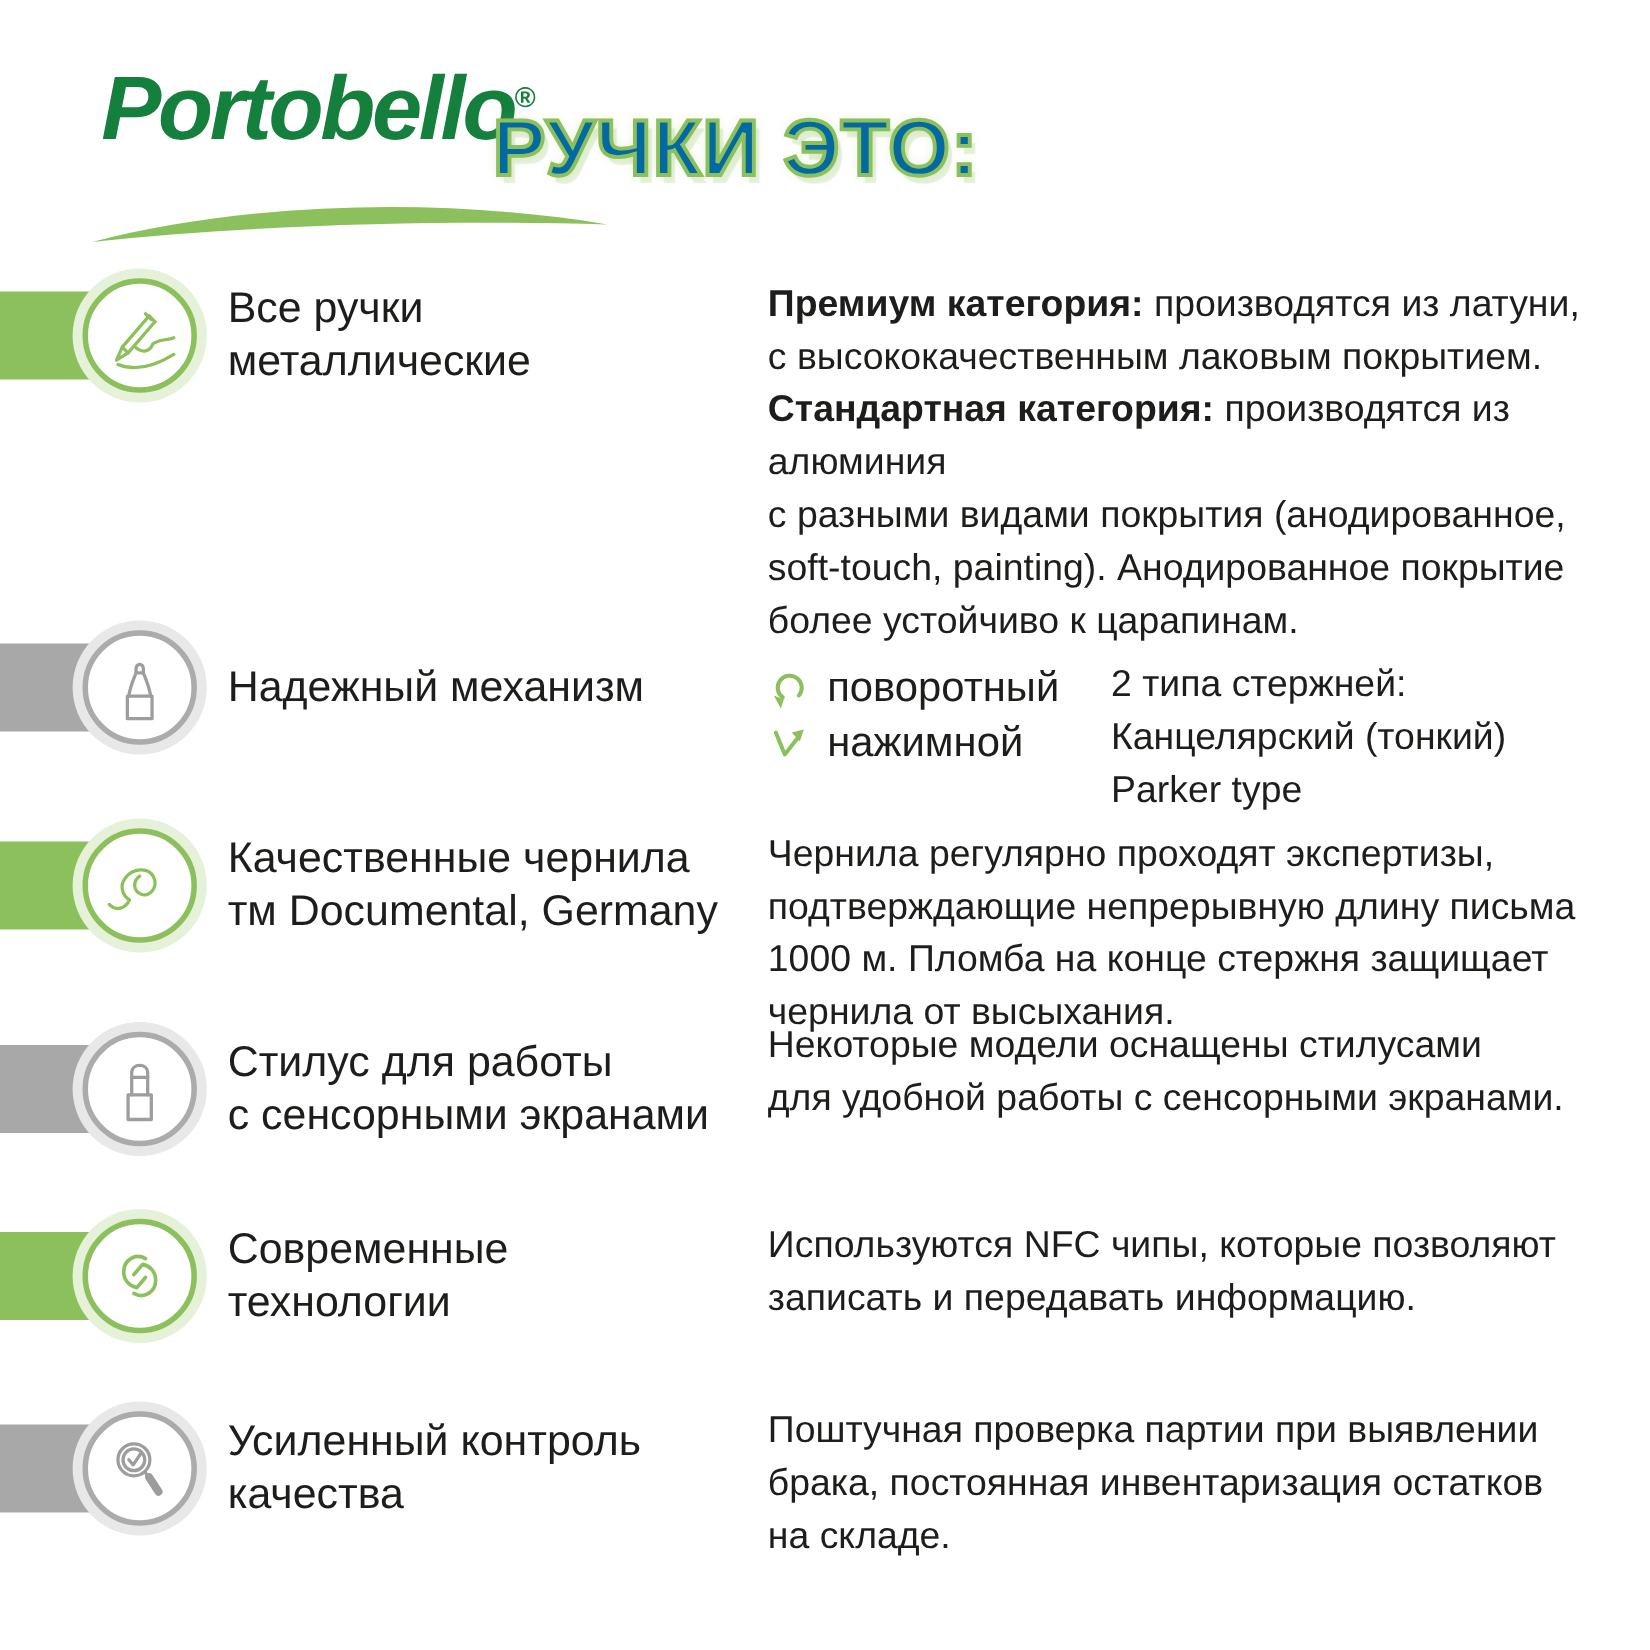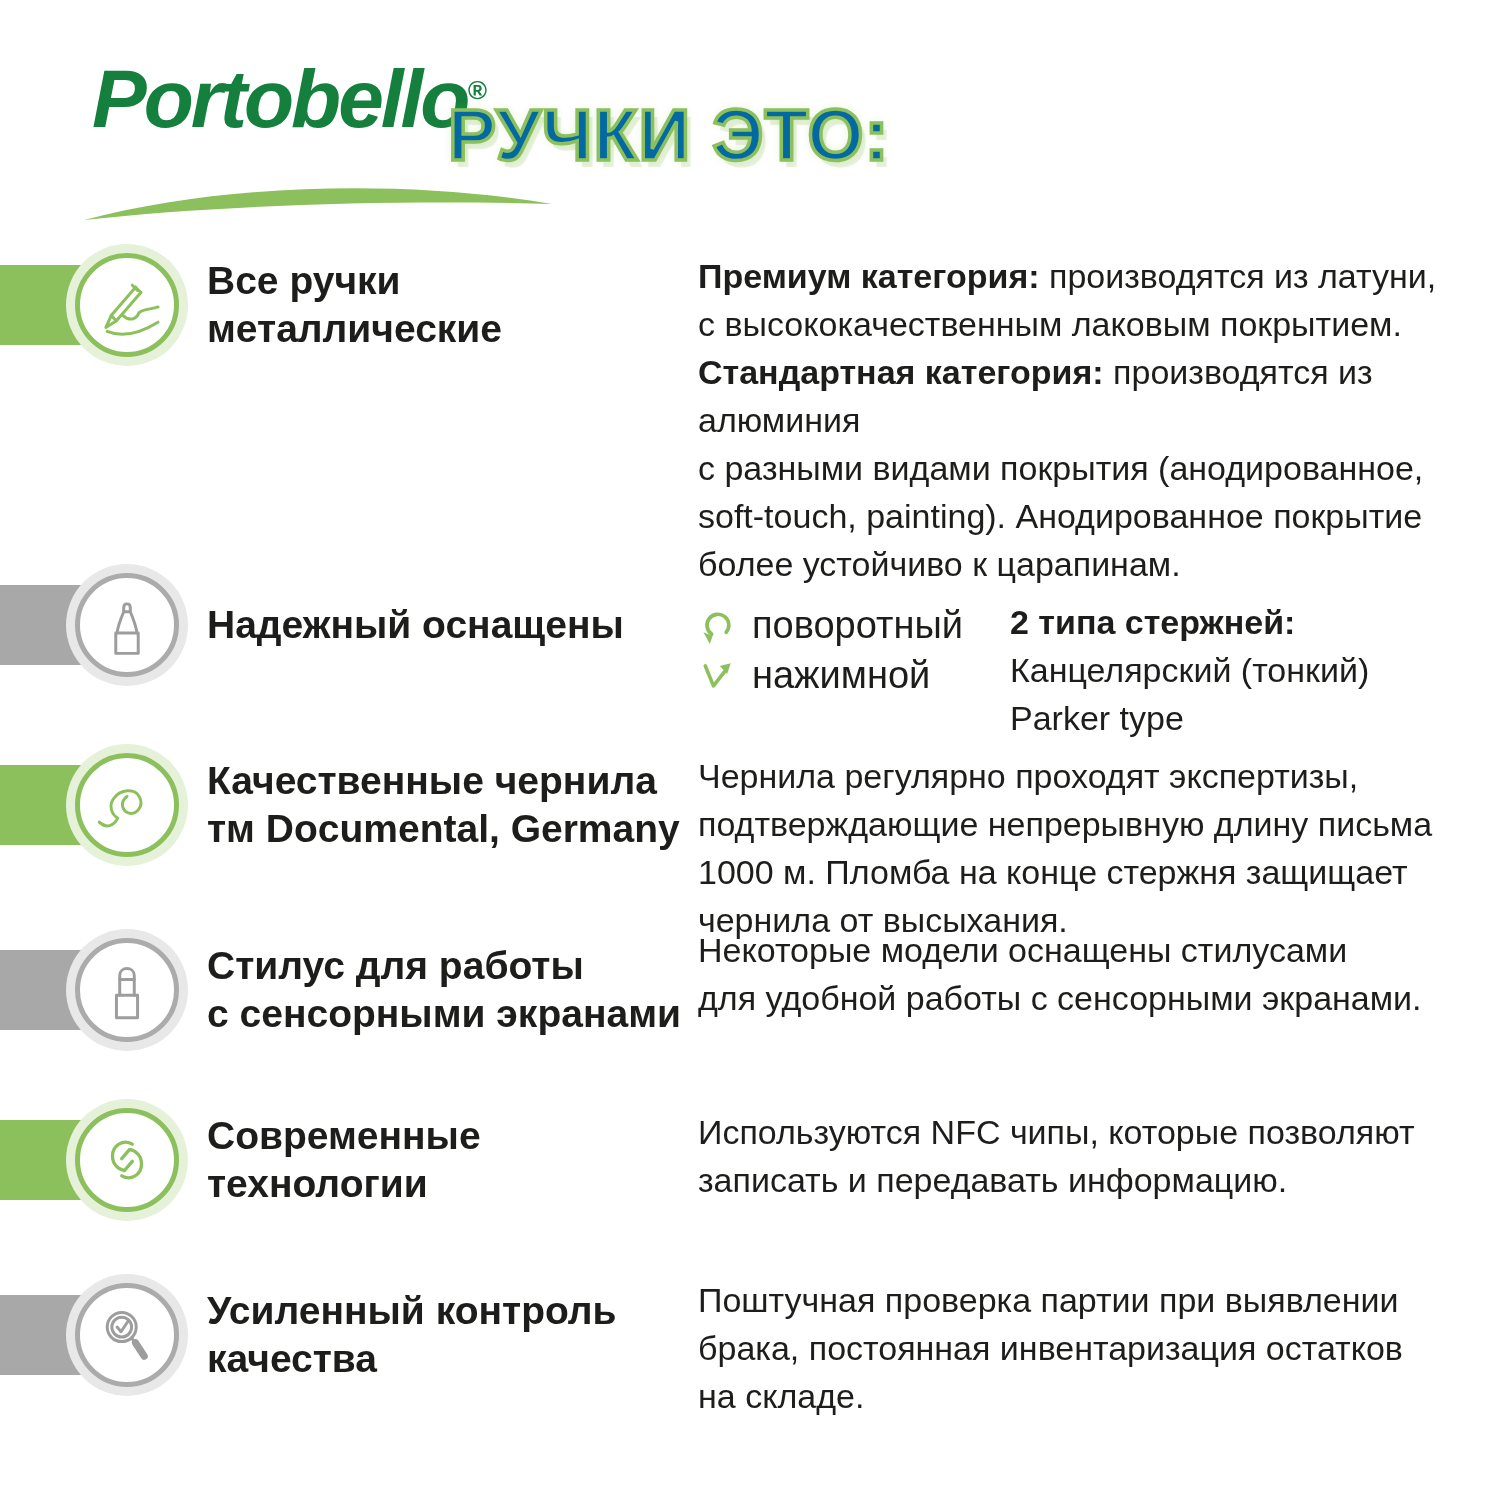--- a/index.html
+++ b/index.html
@@ -38,34 +38,34 @@
   .disc{
     width:94px;height:94px;border-radius:50%;background:#ffffff;
     display:flex;align-items:center;justify-content:center;
   }
   .disc.green{border:5px solid #8cc05c;}
   .disc.gray{border:5px solid #ababab;}
   .disc svg{width:66px;height:66px;}
   .heading{
     position:absolute;left:207px;width:500px;height:120px;margin:0;
     display:flex;align-items:center;
-    font-size:39px;font-weight:700;line-height:48px;white-space:pre-line;
+    font-size:39px;font-weight:400;line-height:48px;white-space:pre-line;
   }
   .desc{
     position:absolute;left:698px;width:740px;
     font-size:34px;line-height:48px;white-space:pre-line;
   }
   .desc .b{font-weight:700;}
   
   .mech{position:absolute;left:698px;top:600px;width:300px;}
   .mech-item{display:flex;align-items:center;height:50px;}
   .mech-item svg{width:40px;height:40px;margin-right:14px;flex:0 0 auto;}
   .mech-label{font-size:38px;line-height:50px;}
   .refill{position:absolute;left:1010px;top:598px;width:430px;font-size:34px;line-height:48px;}
-  .refill-title{font-weight:700;}
+  .refill-title{font-weight:400;}
   .stroke-ic{fill:none;stroke-linecap:round;stroke-linejoin:round;}
 </style>
 </head>
 <body>
 
 <header>
   <div class="logo">
     <div class="logo-text"><span>Portobello</span><span class="logo-reg">®</span></div>
     <svg class="logo-swoosh" viewBox="0 0 480 56">
       <path d="M6,44 C150,6 332,4 474,28 C330,24 150,28 6,44 Z" fill="#8cc05c"></path>
@@ -108,21 +108,21 @@
       <svg viewBox="0 0 100 100">
         <g class="stroke-ic" stroke="#9d9d9d" stroke-width="4.5">
           <path d="M45,24 C45,16 55,16 55,24 L55,30 L45,30 Z"></path>
           <path d="M45,30 C40,42 36,52 35,62"></path>
           <path d="M55,30 C60,42 64,52 65,62"></path>
           <path d="M33,62 L67,62 L67,93 L33,93 Z"></path>
         </g>
       </svg>
     </div>
   </div>
-  <h2 class="heading" style="top:565px">Надежный оснащены</h2>
+  <h2 class="heading" style="top:565px">Надежный механизм</h2>
   <div class="mech">
     <div class="mech-item">
       <svg viewBox="0 0 44 44">
         <path class="stroke-ic" d="M15,32 A12,12 0 1 1 31,30" stroke="#8cc05c" stroke-width="4" fill="none"></path>
         <polygon points="16,34 6,30 13,43" fill="#8cc05c"></polygon>
       </svg>
       <span class="mech-label">поворотный</span>
     </div>
     <div class="mech-item">
       <svg viewBox="0 0 44 44">

